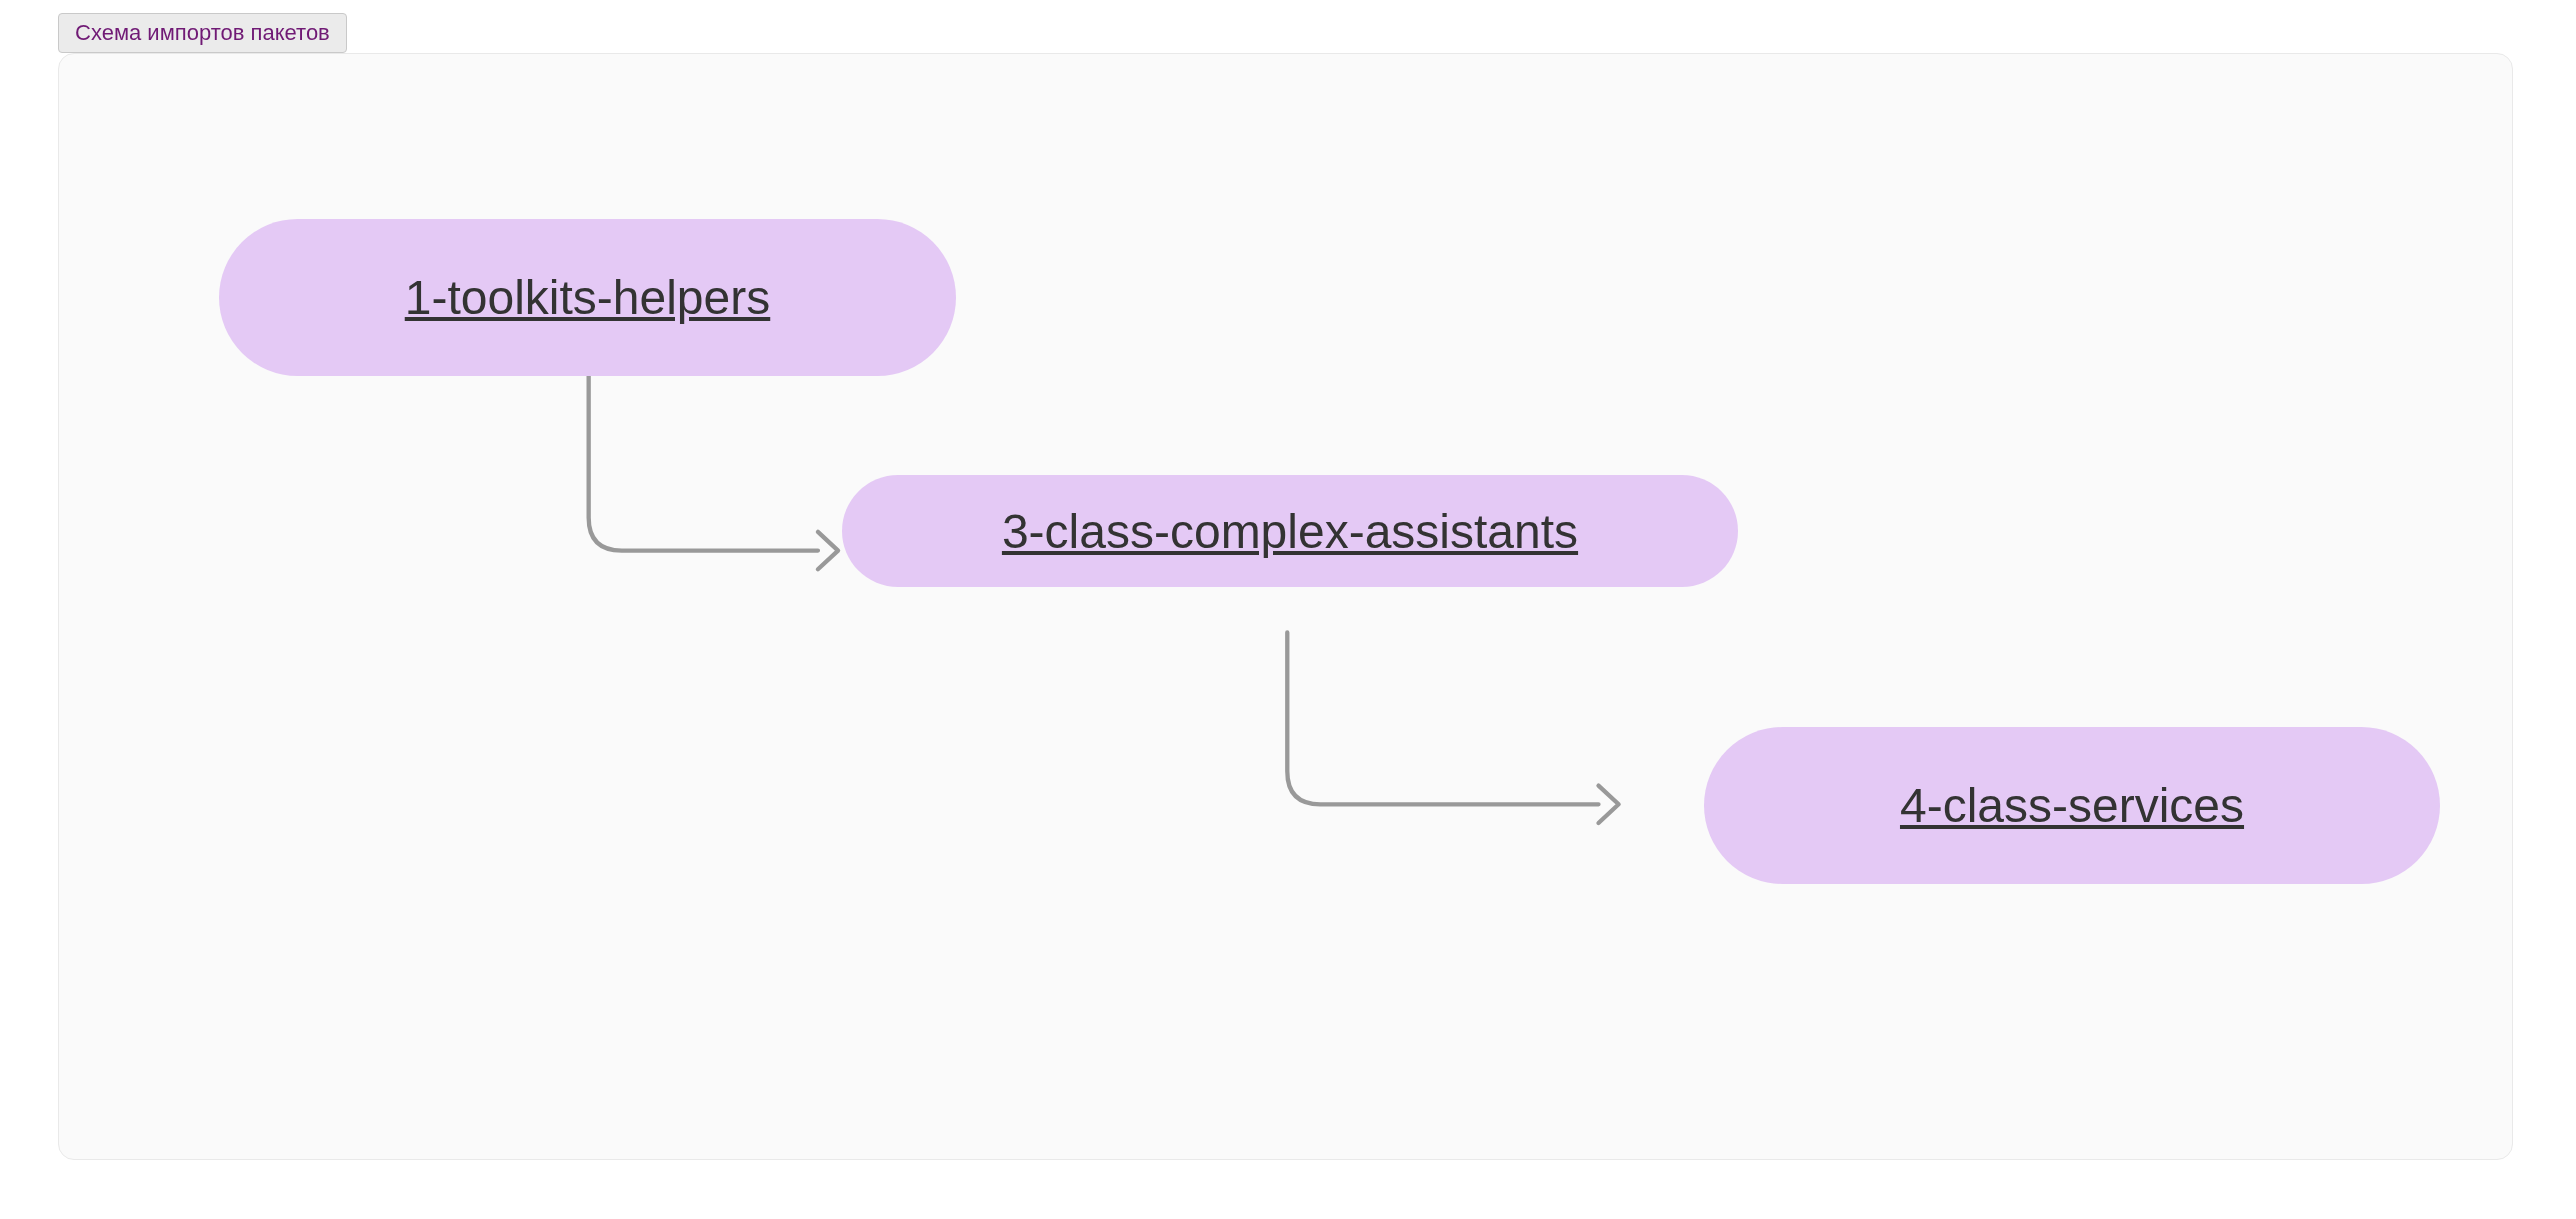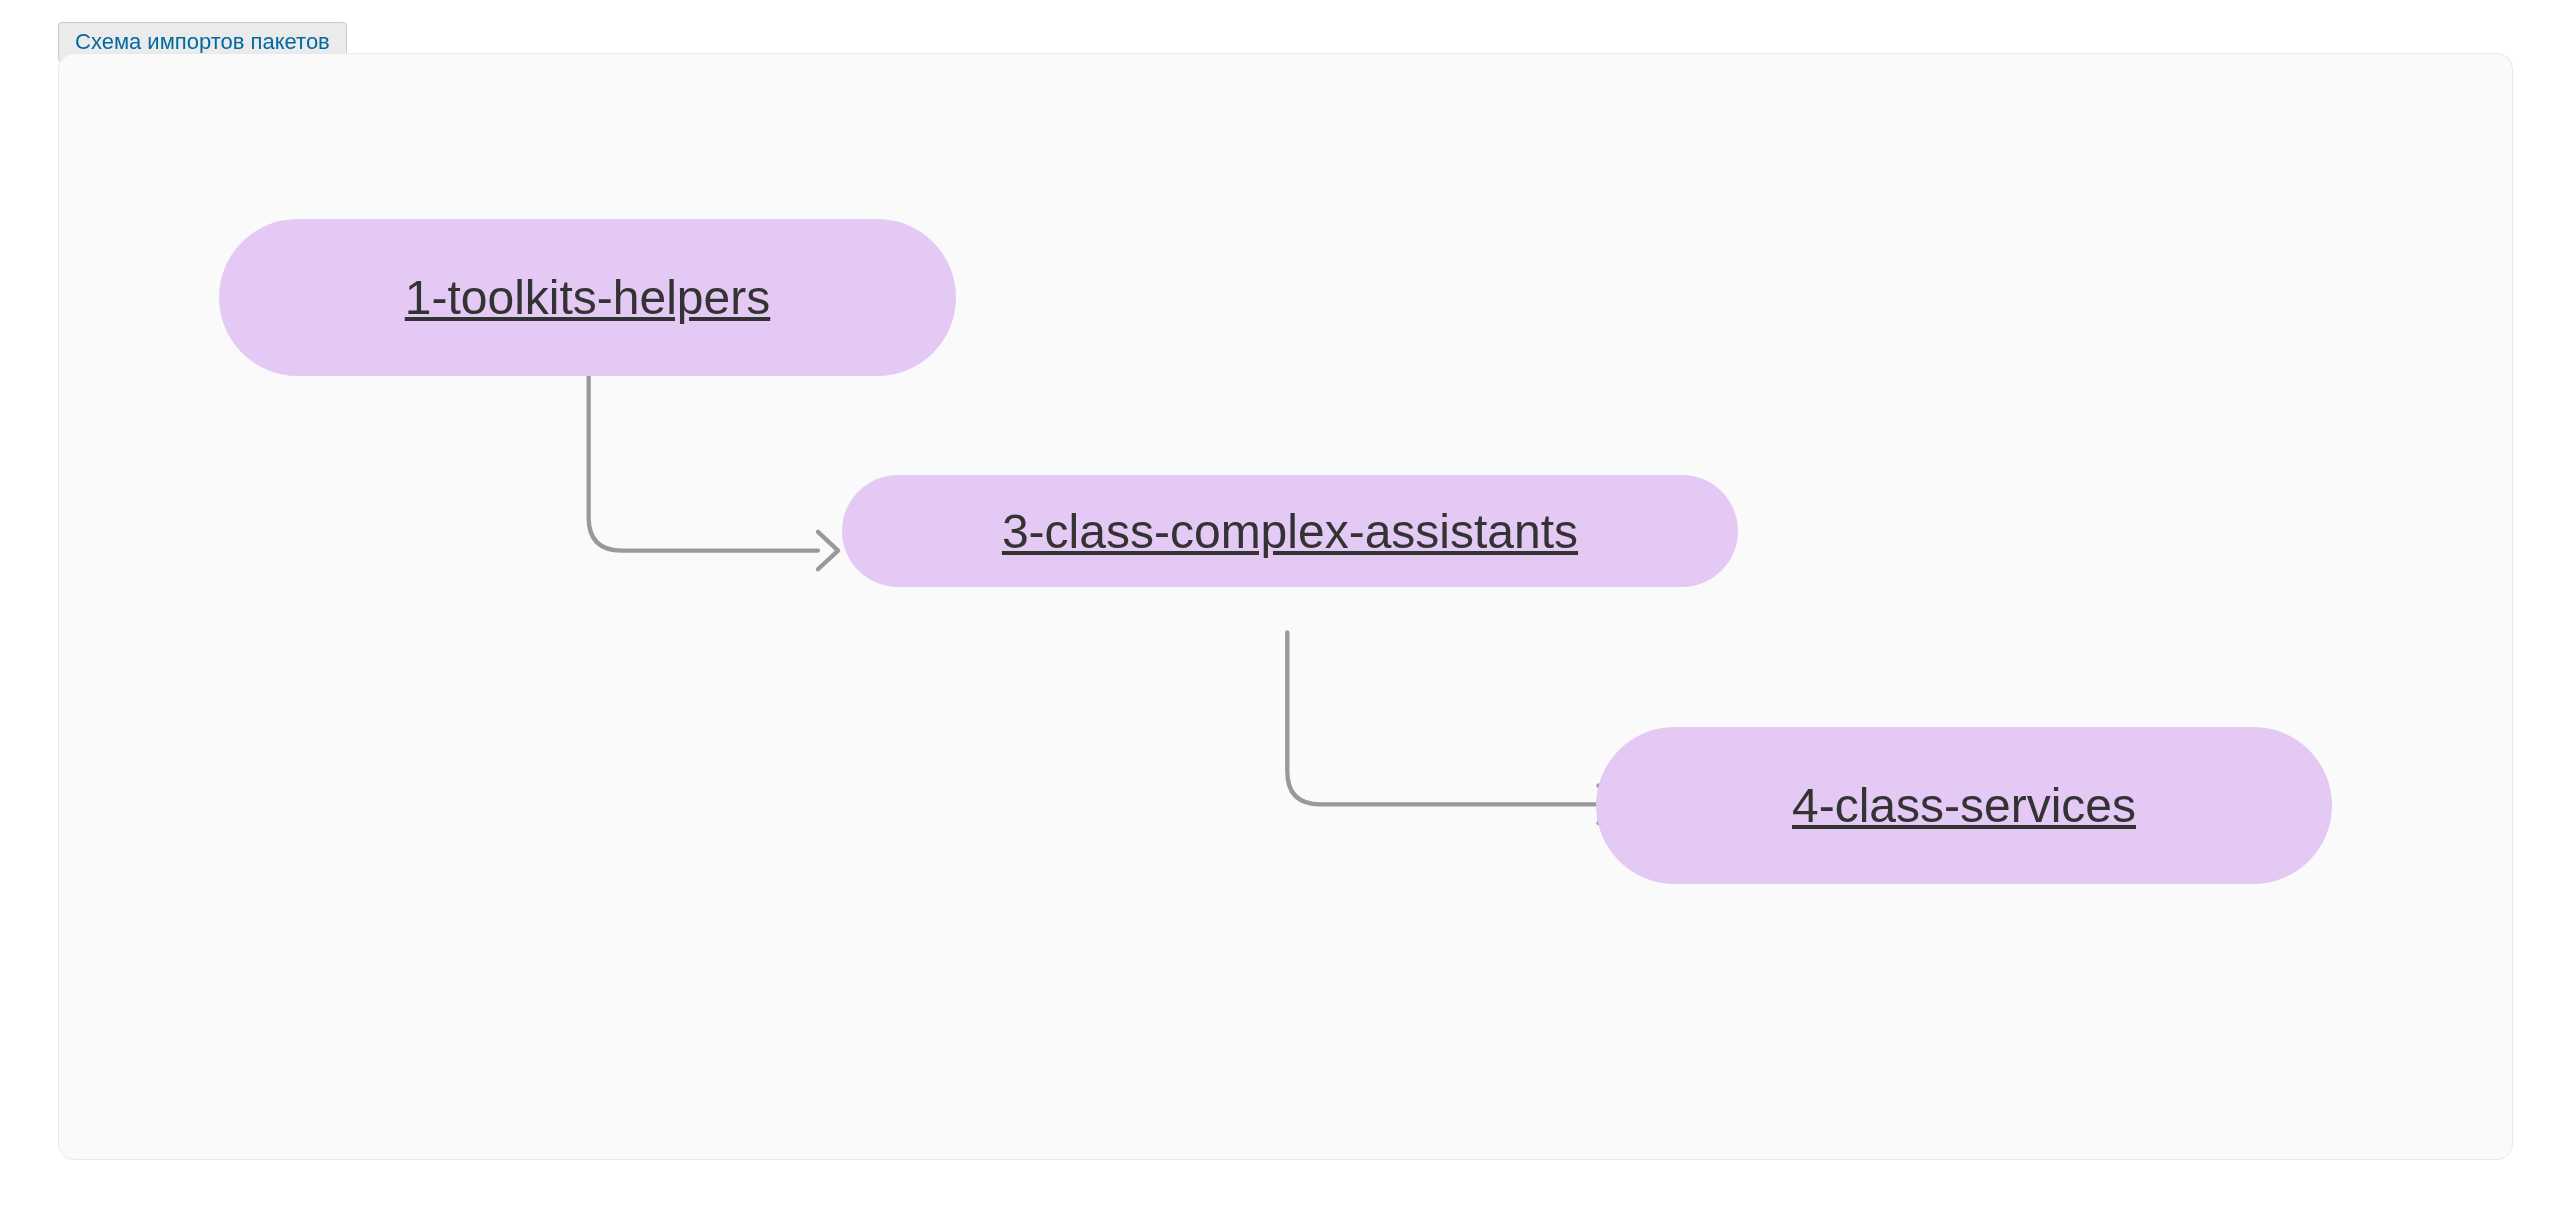--- a/index.html
+++ b/index.html
@@ -12,28 +12,28 @@
     width: 2576px;
     height: 1219px;
     position: relative;
     overflow: hidden;
   }
 
   
   .badge {
     position: absolute;
     left: 58px;
-    top: 22px;
+    top: 13px;
     padding: 5.8px 16px;
     background: var(--badge-bg, #ebebeb);
     border: 1.4px solid var(--badge-border, #c9c9c9);
     border-radius: 4px;
     font-size: 22px;
     line-height: 1.2;
-    color: #0369a1;
+    color: #701a75;
     cursor: pointer;
     user-select: none;
   }
 
   
   .panel {
     position: absolute;
     left: 58px;
     top: 53px;
     width: 2455px;
@@ -72,21 +72,21 @@
     box-sizing: border-box;
   }
   .node span {
     font-size: 48px;
     color: var(--node-text, #333333);
     white-space: nowrap;
     text-decoration: underline;
   }
   .node-1 { left: 219px;  top: 219px;  width: 737px; height: 157px; }
   .node-2 { left: 842px; top: 475px;  width: 896px; height: 112px; }
-  .node-3 { left: 1596px; top: 727px; width: 736px; height: 157px; }
+  .node-3 { left: 1704px; top: 727px; width: 736px; height: 157px; }
 </style>
 </head>
 <body>
 
 <div class="badge">Схема импортов пакетов</div>
 
 <div class="panel"></div>
 
 <svg class="edges" viewBox="0 0 3584 1696" xmlns="http://www.w3.org/2000/svg">
 

